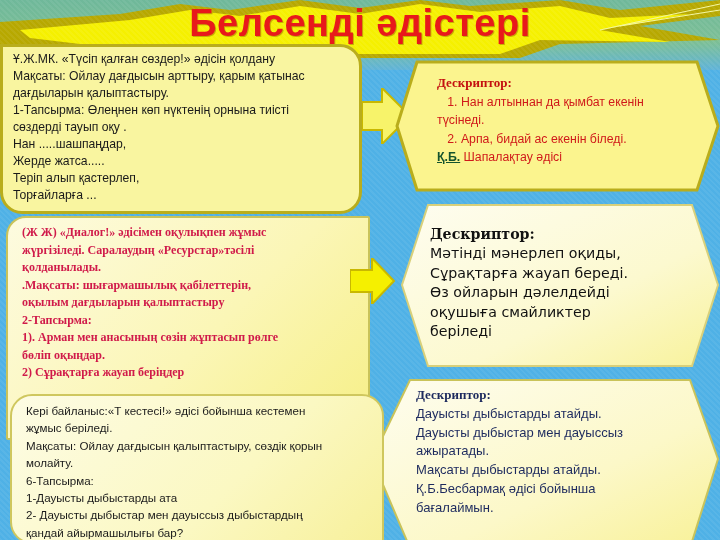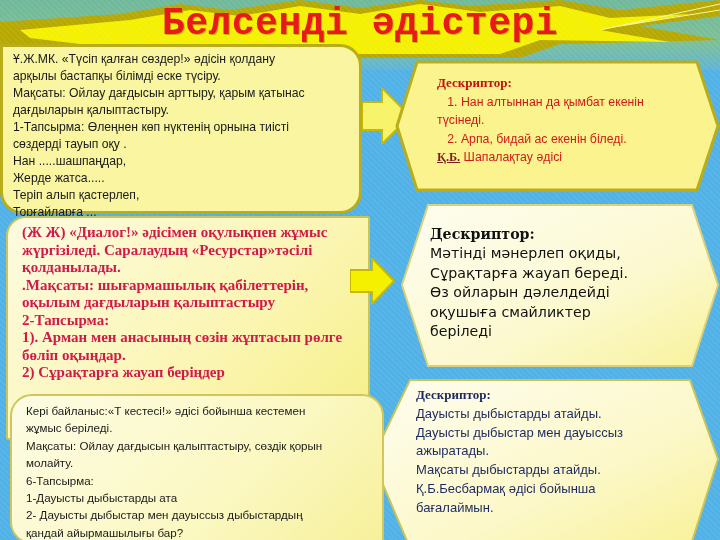--- a/index.html
+++ b/index.html
@@ -14,62 +14,62 @@
   }
   .bg-diag {
     position: absolute; left: 0; top: 0; width: 720px; height: 540px;
     background:
       repeating-linear-gradient(45deg, rgba(255,255,255,0.06) 0 2px, rgba(0,0,0,0) 2px 4px);
     pointer-events: none;
   }
   .burst { position: absolute; left: 0; top: 0; width: 720px; height: 60px; }
   .title {
     position: absolute; left: 0; width: 720px; top: 2px; text-align: center;
-    font-family: Liberation Mono, monospace; font-weight: bold; font-size: 38px;
+    font-family: Liberation Sans, sans-serif; font-weight: bold; font-size: 38px;
     color: #e8191b; letter-spacing: 0.5px;
     text-shadow: 1px 1px 0 #c8b000;
   }
 
   .box {
     position: absolute; box-sizing: border-box;
     border: 3px solid #b9ad1c;
   }
   .box1 {
     left: 0; top: 44px; width: 362px; height: 170px;
     background: #f9f5a0; border-radius: 0 22px 22px 22px;
     padding: 4px 10px 0 10px;
     font-family: "Liberation Sans", sans-serif; font-size: 12.2px; line-height: 17px; color: #1a1a1a;
   }
   .box2 {
     left: 6px; top: 216px; width: 364px; height: 224px;
     background: linear-gradient(135deg, #fdfbe0 0%, #fbf6b6 55%, #f6ef86 100%);
     border-color: #c9c35a; border-width: 2px; border-radius: 20px 2px 2px 2px;
     padding: 6px 10px 4px 14px;
-    font-family: "Liberation Serif", serif; font-weight: bold; font-size: 15px; line-height: 17.5px;
+    font-family: "Liberation Serif", serif; font-weight: bold; font-size: 12px; line-height: 17.5px;
     color: #d01a4a;
   }
   .box3 {
     left: 10px; top: 394px; width: 374px; height: 150px;
     background: linear-gradient(135deg, #fdfce4 0%, #fbf8c2 60%, #f7f09a 100%);
     border-color: #cfc75e; border-width: 2px; border-radius: 22px 22px 0 22px;
     padding: 6px 12px 0 14px;
     font-family: "Liberation Sans", sans-serif; font-size: 11.6px; line-height: 17.4px; color: #1a1a1a;
   }
 
   .hex { position: absolute; }
   .hex svg { position: absolute; left: 0; top: 0; }
   .hex .content { position: absolute; box-sizing: border-box; }
 
   .hex1 { left: 395px; top: 60px; width: 325px; height: 132px; }
   .hex1 .content {
     left: 42px; top: 14px; width: 260px;
     font-family: "Liberation Sans", sans-serif; font-size: 12.3px; line-height: 18.5px; color: #d01a1a;
   }
   .hex1 .hd { font-family: "Liberation Serif", serif; font-weight: bold; font-size: 13px; color: #c41010; }
-  .hex1 .kb { font-family: Liberation Serif, serif; font-weight: bold; text-decoration: underline; color: #7f1d1d; }
+  .hex1 .kb { font-family: Liberation Sans, sans-serif; font-weight: bold; text-decoration: underline; color: #14532d; }
 
   .hex2 { left: 400px; top: 203px; width: 320px; height: 165px; }
   .hex2 .content {
     left: 30px; top: 22px; width: 260px;
     font-family: "DejaVu Sans", sans-serif; font-size: 14.2px; line-height: 19.4px; color: #111;
   }
   .hex2 .hd { font-family: "DejaVu Serif", serif; font-weight: bold; }
 
   .hex3 { left: 370px; top: 378px; width: 350px; height: 162px; }
   .hex3 .content {
@@ -91,21 +91,20 @@
   <polygon fill="#f5f000" points="20,30 130,20 190,10 240,16 300,6 360,14 420,4 480,12 560,6 610,18 690,14 600,30 670,42 540,40 500,54 220,54 170,44 80,44 30,38"></polygon>
   <line x1="600" y1="30" x2="720" y2="4" stroke="#f3f7a0" stroke-width="1"></line>
   <line x1="620" y1="26" x2="720" y2="10" stroke="#f3f7a0" stroke-width="1"></line>
 </svg>
 <div class="bg-diag"></div>
 
 <div class="title">Белсенді әдістері</div>
 
 <div class="box box1">
   <span class="line">Ұ.Ж.МК. «Түсіп қалған сөздер!» әдісін қолдану</span>
-  <span class="line">арқылы бастапқы білімді еске түсіру.</span>
   <span class="line">Мақсаты: Ойлау дағдысын арттыру, қарым қатынас</span>
   <span class="line">дағдыларын қалыптастыру.</span>
   <span class="line">1-Тапсырма: Өлеңнен көп нүктенің орнына тиісті</span>
   <span class="line">сөздерді тауып оқу .</span>
   <span class="line">Нан .....шашпаңдар,</span>
   <span class="line">Жерде жатса.....</span>
   <span class="line">Теріп алып қастерлеп,</span>
   <span class="line">Торғайларға ...</span>
 </div>
 

